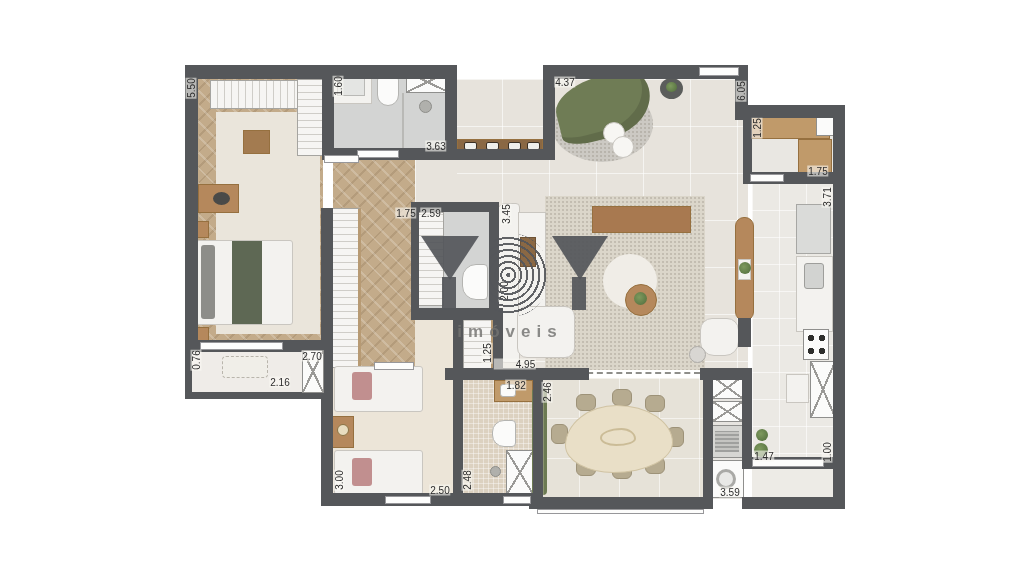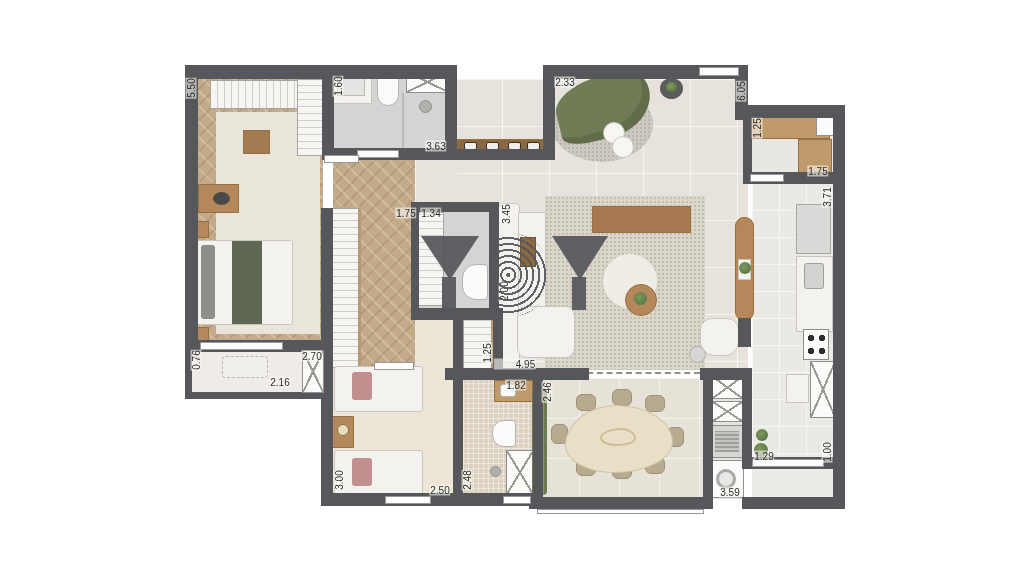--- a/index.html
+++ b/index.html
@@ -220,41 +220,42 @@
   <div class="ab win" style="left:503px;top:496px;width:28px;height:8px"></div>
   <div class="ab win" style="left:752px;top:459px;width:72px;height:8px"></div>
   <div class="ab win" style="left:537px;top:509px;width:167px;height:5px"></div>
   <div class="ab xbox" style="left:302px;top:350px;width:22px;height:43px"></div>
 
   <div class="ab wm wm-tri" style="left:421px;top:236px;width:58px;height:44px"></div>
   <div class="ab wm wm-stem" style="left:442px;top:277px;width:14px;height:33px"></div>
   <div class="ab wm wm-b" style="left:489px;top:234px;width:60px;height:82px"></div>
   <div class="ab wm wm-tri" style="left:552px;top:236px;width:56px;height:44px"></div>
   <div class="ab wm wm-stem" style="left:572px;top:277px;width:14px;height:33px"></div>
+  <div class="ab wm wm-sub" style="left:440px;top:322px;width:140px">imóveis</div>
 
   <div class="ab" id="labels-layer" style="left:0;top:0;width:1024px;height:576px">
       <span class="dim rot" style="left: 191px; top: 88px;">5.50</span>
       <span class="dim rot" style="left: 338px; top: 86px;">1.60</span>
       <span class="dim" style="left: 436px; top: 146px;">3.63</span>
-      <span class="dim" style="left: 565px; top: 82px;">2.33</span>
+      <span class="dim" style="left: 565px; top: 82px;">4.37</span>
       <span class="dim rot" style="left: 741px; top: 91px;">6.05</span>
       <span class="dim rot" style="left: 757px; top: 128px;">1.25</span>
       <span class="dim" style="left: 818px; top: 171px;">1.75</span>
       <span class="dim rot" style="left: 827px; top: 197px;">3.71</span>
       <span class="dim" style="left: 406px; top: 213px;">1.75</span>
-      <span class="dim" style="left: 431px; top: 213px;">1.34</span>
+      <span class="dim" style="left: 431px; top: 213px;">2.59</span>
       <span class="dim rot" style="left: 506px; top: 214px;">3.45</span>
       <span class="dim rot" style="left: 504px; top: 291px;">2.00</span>
       <span class="dim" style="left: 312px; top: 356px;">2.70</span>
       <span class="dim rot" style="left: 196px; top: 360px;">0.76</span>
       <span class="dim" style="left: 280px; top: 382px;">2.16</span>
       <span class="dim rot" style="left: 487px; top: 353px;">1.25</span>
       <span class="dim" style="left: 515px; top: 364px; padding-left: 22px;">4.95</span>
       <span class="dim" style="left: 516px; top: 385px;">1.82</span>
       <span class="dim rot" style="left: 547px; top: 392px;">2.46</span>
       <span class="dim rot" style="left: 339px; top: 480px;">3.00</span>
       <span class="dim" style="left: 440px; top: 490px;">2.50</span>
       <span class="dim rot" style="left: 467px; top: 480px;">2.48</span>
-      <span class="dim" style="left: 764px; top: 456px;">1.29</span>
+      <span class="dim" style="left: 764px; top: 456px;">1.47</span>
       <span class="dim rot" style="left: 827px; top: 452px;">1.00</span>
       <span class="dim" style="left: 730px; top: 492px;">3.59</span>
     </div>
 </div>
 
 </body></html>

